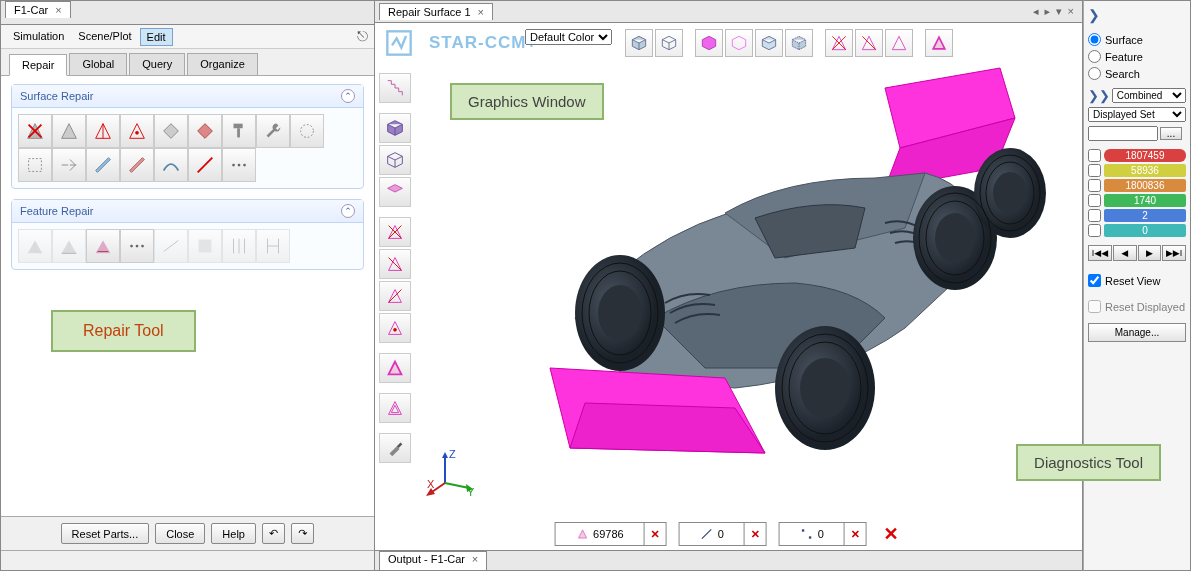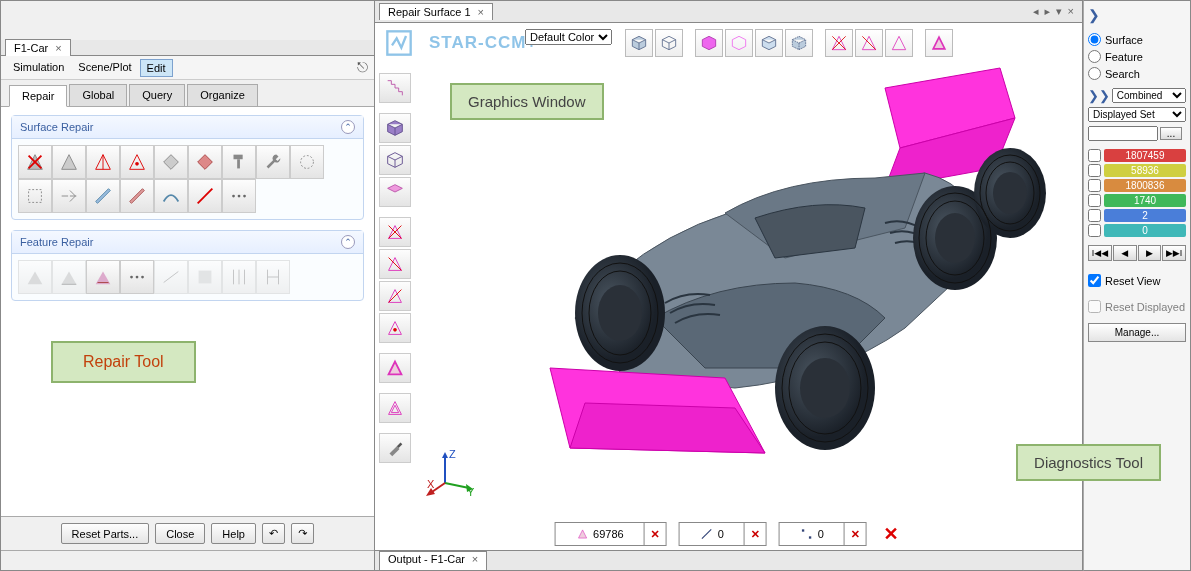--- a/index.html
+++ b/index.html
@@ -2,21 +2,21 @@
 <html><head>
 <meta charset="utf-8">
 <style>
 * { box-sizing: border-box; margin: 0; padding: 0; font-family: Tahoma, Arial, sans-serif; font-size: 11px; }
 body { width: 1191px; height: 571px; background: #fff; position: relative; overflow: hidden; }
 
 .main-layout { display: flex; height: 100%; }
 
 
 .left-panel { width: 375px; border: 1px solid #888; display: flex; flex-direction: column; background: #f0f0f0; }
-.tabstrip { display: flex; align-items: center; background: #e8e8e8; border-bottom: 1px solid #888; height: 16px; padding-left: 4px; margin-top: 39px; }
+.tabstrip { display: flex; align-items: flex-start; background: #e8e8e8; border-bottom: 1px solid #888; height: 24px; padding-left: 4px; }
 .tab { padding: 2px 8px; background: #fff; border: 1px solid #888; border-bottom: none; font-size: 11px; margin-right: 2px; }
 .tab-close { margin-left: 4px; color: #666; cursor: pointer; }
 .menubar { display: flex; align-items: center; background: #f5f5f5; height: 24px; padding-left: 6px; border-bottom: 1px solid #ccc; justify-content: space-between;}
 .menu-left { display: flex; gap: 2px;}
 .menu-item { padding: 2px 6px; cursor: pointer; }
 .menu-item.hl { background: #cde6f7; border: 1px solid #7da2ce; }
 .tree-icon { margin-right: 6px; font-size: 14px; color: #555; }
 .sub-tabs { display: flex; background: #f0f0f0; padding: 4px 4px 0 8px; border-bottom: 1px solid #aaa; }
 .sub-tab { padding: 4px 12px; border: 1px solid #aaa; border-bottom: none; background: #e0e0e0; margin-right: 2px; cursor: pointer; }
 .sub-tab.active { background: #fff; border-bottom: 1px solid #fff; position: relative; top: 1px; }
@@ -578,21 +578,21 @@
   </div>
   <select class="combo"><option>Displayed Set</option></select>
   <div class="ds-row">
     <input type="text" style="">
     <button>...</button>
   </div>
 
   <div id="legend-holder" style="display:flex;flex-direction:column;gap:2px;margin-top:4px;">
         <div class="legend-row">
           <input type="checkbox" style="">
-          <div class="legend-swatch" style="background: rgb(217, 64, 64);">1807459</div>
+          <div class="legend-swatch" style="background: rgb(217, 64, 64); border-radius: 6px;">1807459</div>
         </div>
         <div class="legend-row">
           <input type="checkbox" style="">
           <div class="legend-swatch" style="background: rgb(207, 207, 64);">58936</div>
         </div>
         <div class="legend-row">
           <input type="checkbox" style="">
           <div class="legend-swatch" style="background: rgb(216, 139, 63);">1800836</div>
         </div>
         <div class="legend-row">

